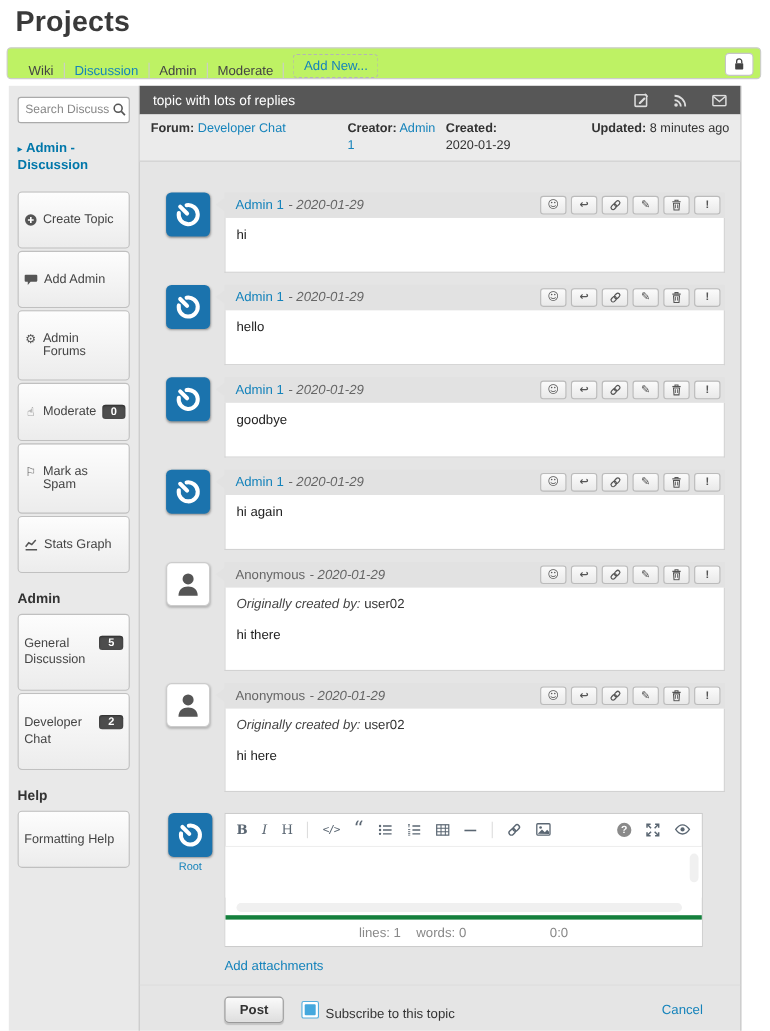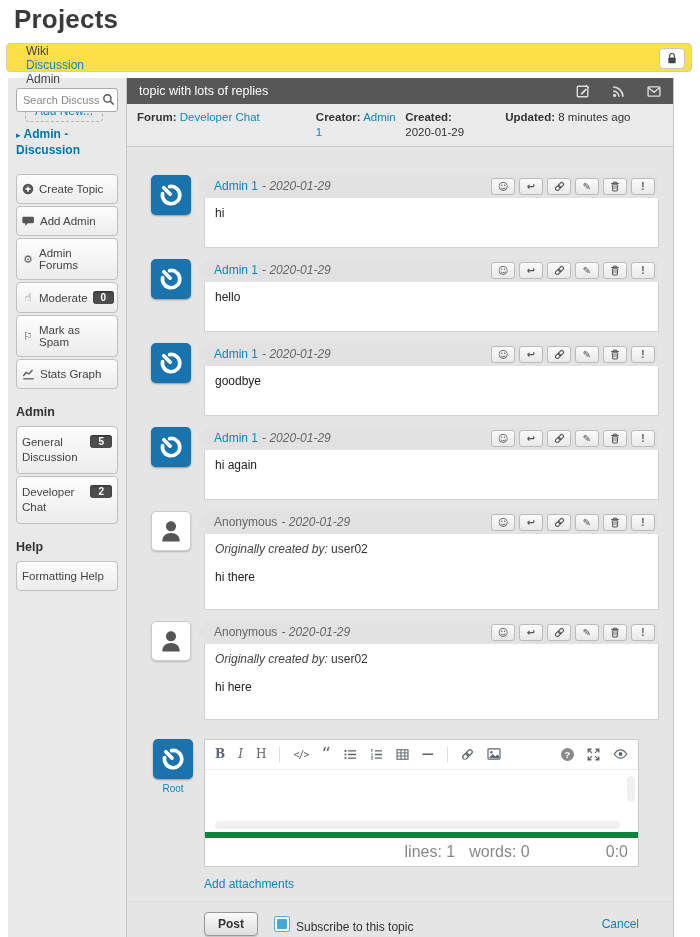--- a/index.html
+++ b/index.html
@@ -9,22 +9,22 @@
     font-family: "Liberation Sans", sans-serif;
     font-size: 12px; color:#333;
   }
   .icon { font-family: "DejaVu Sans", sans-serif; font-style: normal; }
   a { text-decoration: none; }
 
   
   .page-title { font-size:26px; font-weight:bold; color:#3a3a3a; margin:4px 0 8px 14px; letter-spacing:.2px; }
 
   
-  .tabbar { position:relative; margin:0 8px 6px 6px; height:29px; background:#fde047;
-            border:1px solid #ccc; border-radius:4px; display:flex; align-items:flex-start; padding:0 10px;flex-direction:column; }
+  .tabbar { position:relative; margin:0 8px 6px 6px; height:29px; background:#bef264;
+            border:1px solid #ccc; border-radius:4px; display:flex; align-items:flex-end; padding:0 10px; }
   .tab { color:#444; padding:0 9px; cursor:pointer; }
   .tab.active { color:var(--accent,#1583bb); }
   .tab-sep { width:1px; height:14px; background:#ccc; }
   .add-new { color:var(--accent,#1583bb); border:1px dashed #b5b5b5; border-radius:4px; padding:3px 9px; margin-left:8px; cursor:pointer; }
   .lock-btn { position:absolute; right:6px; top:4px; width:26px; height:21px; border:1px solid #c5c5c5;
               border-radius:4px; background:#fff; display:flex; align-items:center; justify-content:center; cursor:pointer; }
 
   
   .columns { display:flex; margin:0 8px; align-items:stretch; }
   .sidebar { width:118px; background:#e9e9e9; padding:8px 8px 12px 8px; flex:none; }
@@ -33,40 +33,40 @@
 
   
   .search-wrap { position:relative; margin:2px 0 14px; }
   .search-wrap input { width:100%; height:24px; border:1px solid #aaa; border-radius:3px;
                        padding:3px 18px 3px 6px; font-size:11px; color:#555; background:#fff;
                        font-family:"Liberation Sans",sans-serif; }
   .search-wrap input::placeholder { color:#888; }
   .search-wrap .mag { position:absolute; right:3px; top:5px; }
   .context-link { display:block; color:var(--sidebar-link,#0077aa); font-weight:bold; font-size:12px; line-height:1.35; margin:0 0 16px 0; }
   .context-link .arr { font-size:9px; margin-right:3px; }
-  .sb-btn { display:flex; align-items:center; gap:5px; background:linear-gradient(#fdfdfd,#ececec);
-            border:1px solid #c0c0c0; border-radius:4px; padding:8px 5px; margin-bottom:2px;
+  .sb-btn { display:flex; gap:5px; background:linear-gradient(#fdfdfd,#ececec);
+            border:1px solid #c0c0c0; border-radius:4px; padding:19px 5px; margin-bottom:2px;
             font-size:11.5px; color:#444; cursor:pointer; min-height:22px; }
   .sb-btn .icon { color:#555; font-size:11px; width:12px; text-align:center; flex:none; }
   .sb-btn svg { flex:none; }
   .badge { margin-left:auto; background:var(--badge-bg,#4d4d4d); color:#fff; font-size:10px; font-weight:bold;
            padding:1px 8px; border-radius:3px; box-shadow:inset 0 1px 2px rgba(0,0,0,.4); }
   .sb-heading { font-weight:bold; font-size:12.5px; color:#333; margin:16px 0 7px 0; }
   .forum-label { line-height:1.3; }
 
   
   .topic-header { background:var(--topic-header-bg,#575757); color:#fff; padding:6px 12px; font-size:12.5px;
                   display:flex; align-items:center; }
   .th-icons { margin-left:auto; display:flex; gap:22px; align-items:center; }
   .th-icons span { cursor:pointer; display:flex; }
 
   .meta-bar { background:#ebebeb; border-bottom:1px solid #ccc; padding:6px 10px; display:flex; font-size:11.5px; line-height:1.3; }
   .meta-col b { color:#333; }
   .meta-col a { color:var(--accent,#1583bb); }
-  .meta-col.c1 { width:34%; } .meta-col.c2 { width:17%; } .meta-col.c3 { width:19%; } .meta-col.c4 { width:30%; }
+  .meta-col.c1 { width:34%; } .meta-col.c2 { width:17%; } .meta-col.c3 { width:19%; } .meta-col.c4 { width:30%;text-align:right; }
   .meta-col .block { display:block; }
 
   
   .posts { padding:28px 14px 0 24px; }
   .post { display:flex; margin-bottom:11px; }
   .avatar { width:40px; height:40px; border-radius:5px; flex:none; display:flex; align-items:center; justify-content:center; }
   .avatar.admin { background:var(--avatar-blue,#1b73ad); box-shadow:0 1px 2px rgba(0,0,0,.35); cursor:pointer; }
   .avatar.anon { background:#fff; border:1px solid #ccc; box-shadow:0 1px 2px rgba(0,0,0,.2); }
   .post-card { flex:1; margin-left:13px; }
   .post-header { position:relative; background:#e2e2e2; padding:3px 4px 3px 10px; display:flex; align-items:center; min-height:22px; }
@@ -97,22 +97,22 @@
   .tb.quote-glyph { font-size:18px; line-height:8px; height:10px; }
   .tb-sep { width:1px; height:15px; background:#ddd; }
   .tb.help-circle { width:13px; height:13px; background:#8a8a8a; color:#fff; border-radius:50%;
                     font-size:9.5px; font-weight:bold; justify-content:center; font-family:"Liberation Sans",sans-serif; }
   .tb.push { margin-left:auto; }
   .ed-area { position:relative; height:62px; }
   .ed-area textarea { width:100%; height:46px; border:none; outline:none; resize:none; padding:6px 8px;
                       font-family:"DejaVu Sans Mono",monospace; font-size:12px; }
   .hscroll { position:absolute; left:10px; right:18px; bottom:3px; height:8px; background:#f0f0f0; border-radius:4px; }
   .vscroll { position:absolute; right:3px; top:6px; width:8px; height:26px; background:#f0f0f0; border-radius:4px; }
-  .ed-status { border-top:6px solid #15803d; padding:5px 10px; display:flex; justify-content:flex-end; gap:14px;
-               color:#888; font-size:16px; background:#fff; }
+  .ed-status { border-top:4px solid #15803d; padding:5px 10px; display:flex; justify-content:center; gap:14px;
+               color:#888; font-size:12px; background:#fff; }
   .ed-status .cursor { margin-left:26px;padding-left:36px; }
   .attach-link { display:inline-block; color:var(--accent,#1583bb); margin:10px 0 0 53px; cursor:pointer; }
   .submit-row { display:flex; align-items:center; margin:10px -34px 0 -24px; border-top:1px solid #ddd;
                 padding:10px 34px 2px 77px; }
   .post-btn { background:linear-gradient(#fafafa,#dedede); border:1px solid #999; border-radius:4px;
               font-weight:bold; color:#333; font-size:12px; padding:4px 13px; cursor:pointer;
               box-shadow:0 1px 1px rgba(0,0,0,.15); font-family:"Liberation Sans",sans-serif; }
   .subscribe { display:flex; align-items:center; margin-left:16px; gap:2px; }
   .checkbox { width:16px; height:16px; border:1px solid #54aede; border-radius:2px; background:#fff;
               display:flex; align-items:center; justify-content:center; cursor:pointer; }

